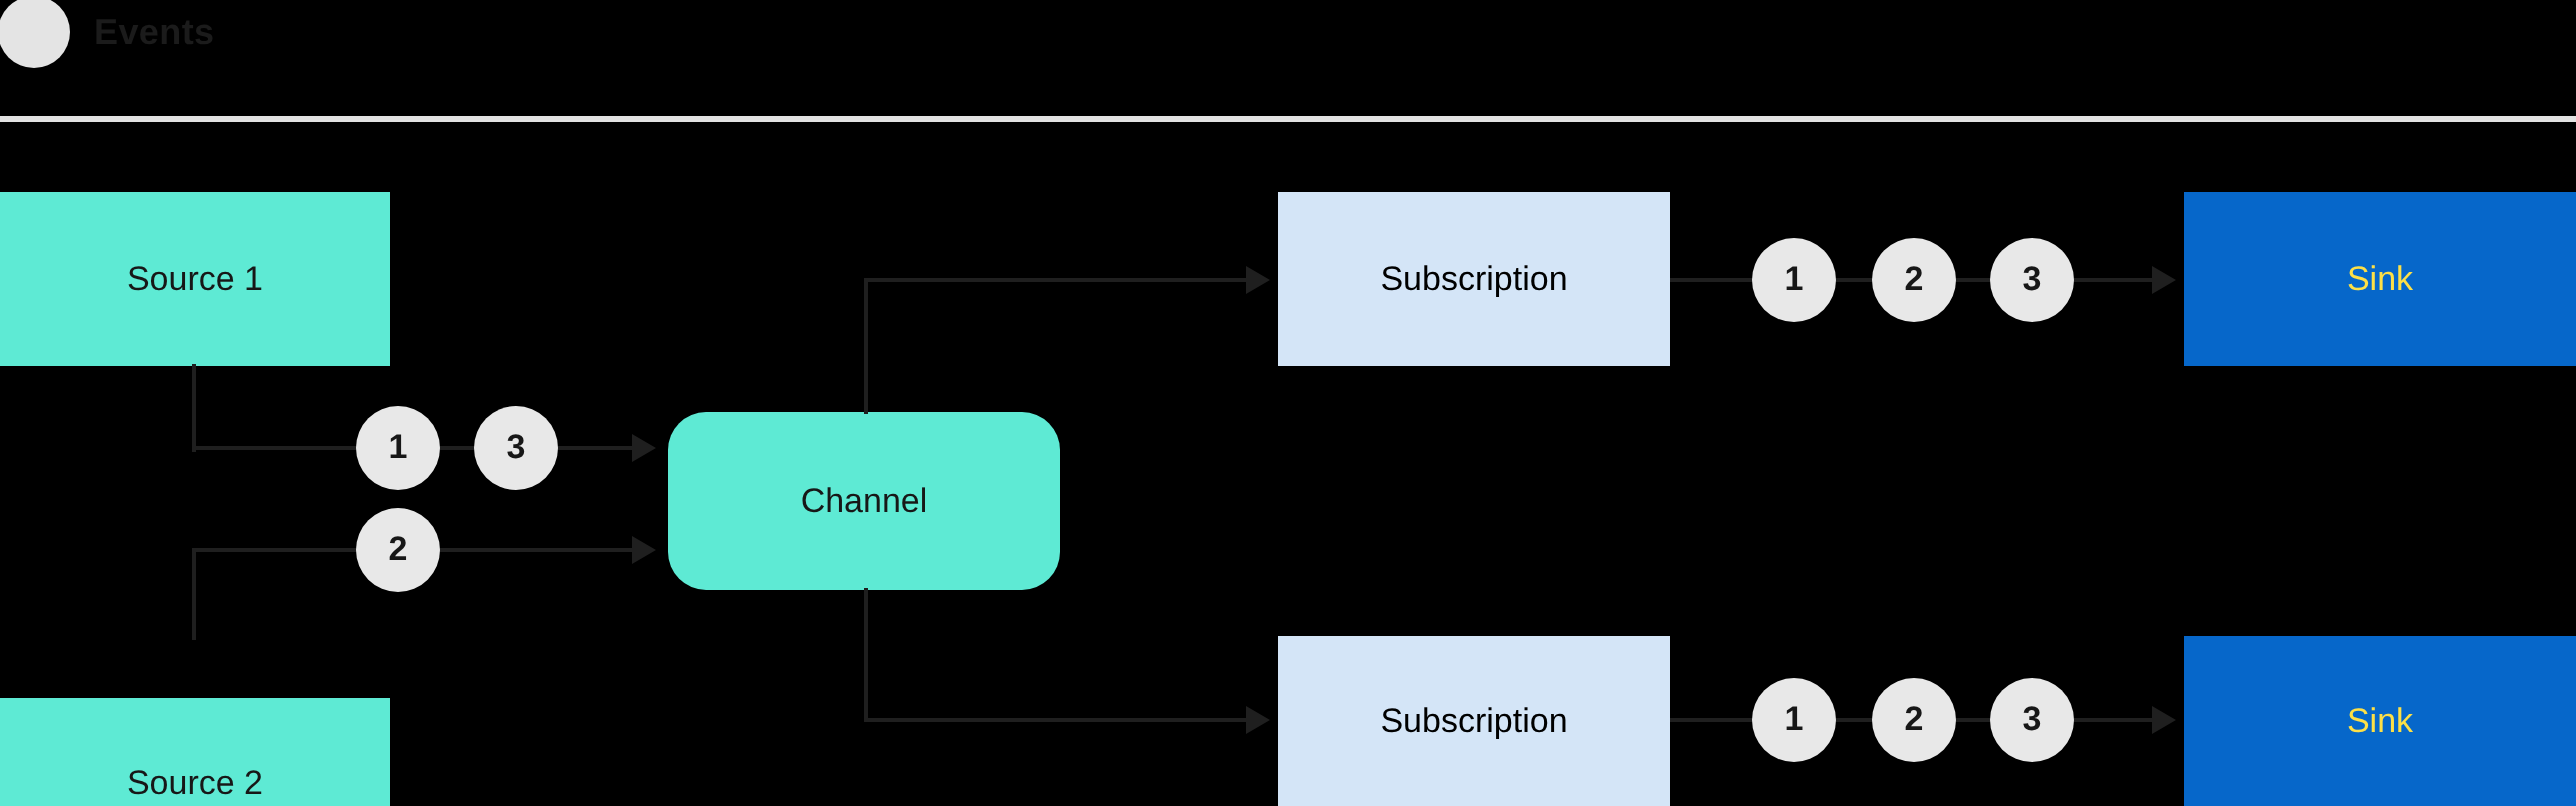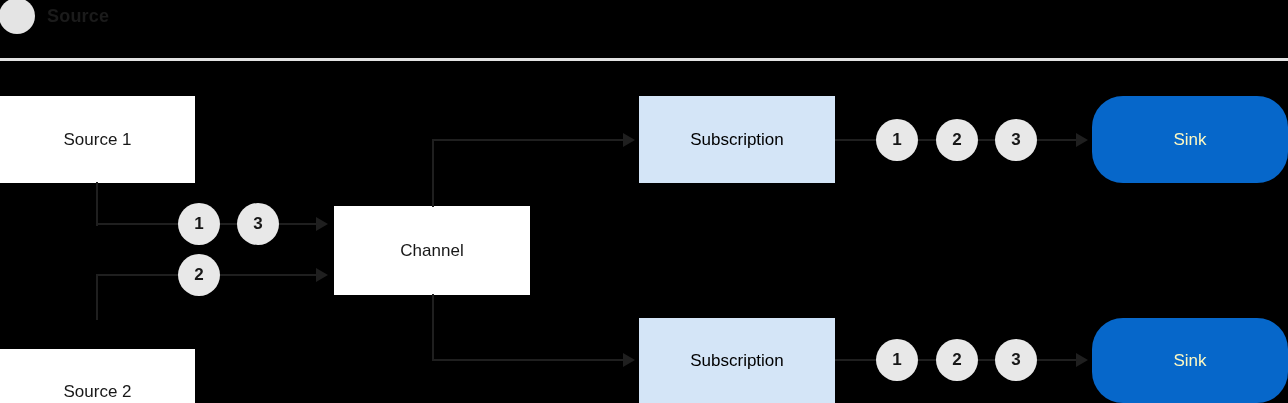--- a/index.html
+++ b/index.html
@@ -52,23 +52,23 @@
   .node {
     position: absolute;
     display: flex;
     align-items: center;
     justify-content: center;
     font-size: 17px;
     line-height: 22px;
     white-space: nowrap;
     box-sizing: border-box;
   }
-  .node.gray  { background: #ffffff; color: #171717; }
+  .node.gray  { background: #5eead4; color: #171717; }
   .node.light { background: #d4e5f7; color: #000000; }
-  .node.blue  { background: #0667ca; color: #fef9c3; border-radius: 31px; }
+  .node.blue  { background: #0667ca; color: #fde047; }
 
   
   .token {
     position: absolute;
     width: 42px;
     height: 42px;
     border-radius: 50%;
     background: #e8e8e8;
     color: #171717;
     font-size: 17px;
@@ -98,32 +98,32 @@
     border-left: 12px solid #1f1f1f;
     z-index: 2;
   }
 </style>
 </head>
 <body>
 
 <div id="canvas">
 
   <div class="legend-dot"></div>
-  <div class="legend-label">Source</div>
+  <div class="legend-label">Events</div>
   <div class="divider"></div>
 
   <div class="node gray" style="left:0px; top:96px; width:195px; height:87px;">
     <span>Source 1</span>
   </div>
 
   <div class="node gray" style="left:0px; top:318px; width:195px; height:85px;margin-top:31px;">
     <span>Source 2</span>
   </div>
 
-  <div class="node gray" style="left:334px; top:206px; width:196px; height:89px;">
+  <div class="node gray" style="left:334px; top:206px; width:196px; height:89px;border-radius:19px;">
     <span>Channel</span>
   </div>
 
   <div class="node light" style="left:639px; top:96px; width:196px; height:87px;">
     <span>Subscription</span>
   </div>
 
   <div class="node light" style="left:639px; top:318px; width:196px; height:85px;">
     <span>Subscription</span>
   </div>

